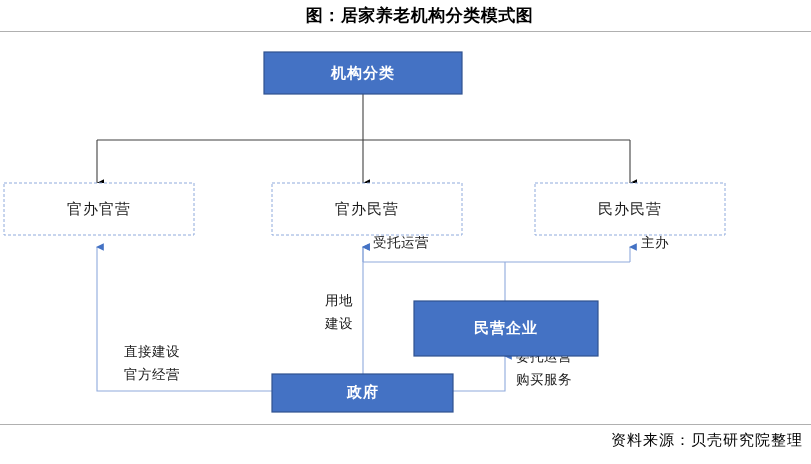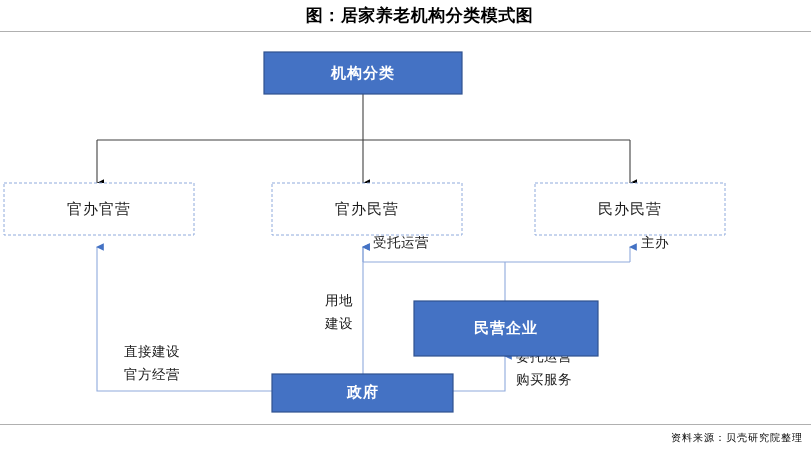--- a/index.html
+++ b/index.html
@@ -42,21 +42,21 @@
     height: 1px;
     background: #b0b0b0;
   }
   .rule-top  { top: 31px; }
   .rule-bot  { top: 424px; }
   
   .fig-source {
     position: absolute;
     right: 8px;
     top: 431px;
-    font-size: 10px;
+    font-size: 15px;
     color: #000000;
     letter-spacing: 1px;
     white-space: nowrap;
   }
   
   #diagram {
     position: absolute;
     left: 0;
     top: 36px;
     width: 811px;

